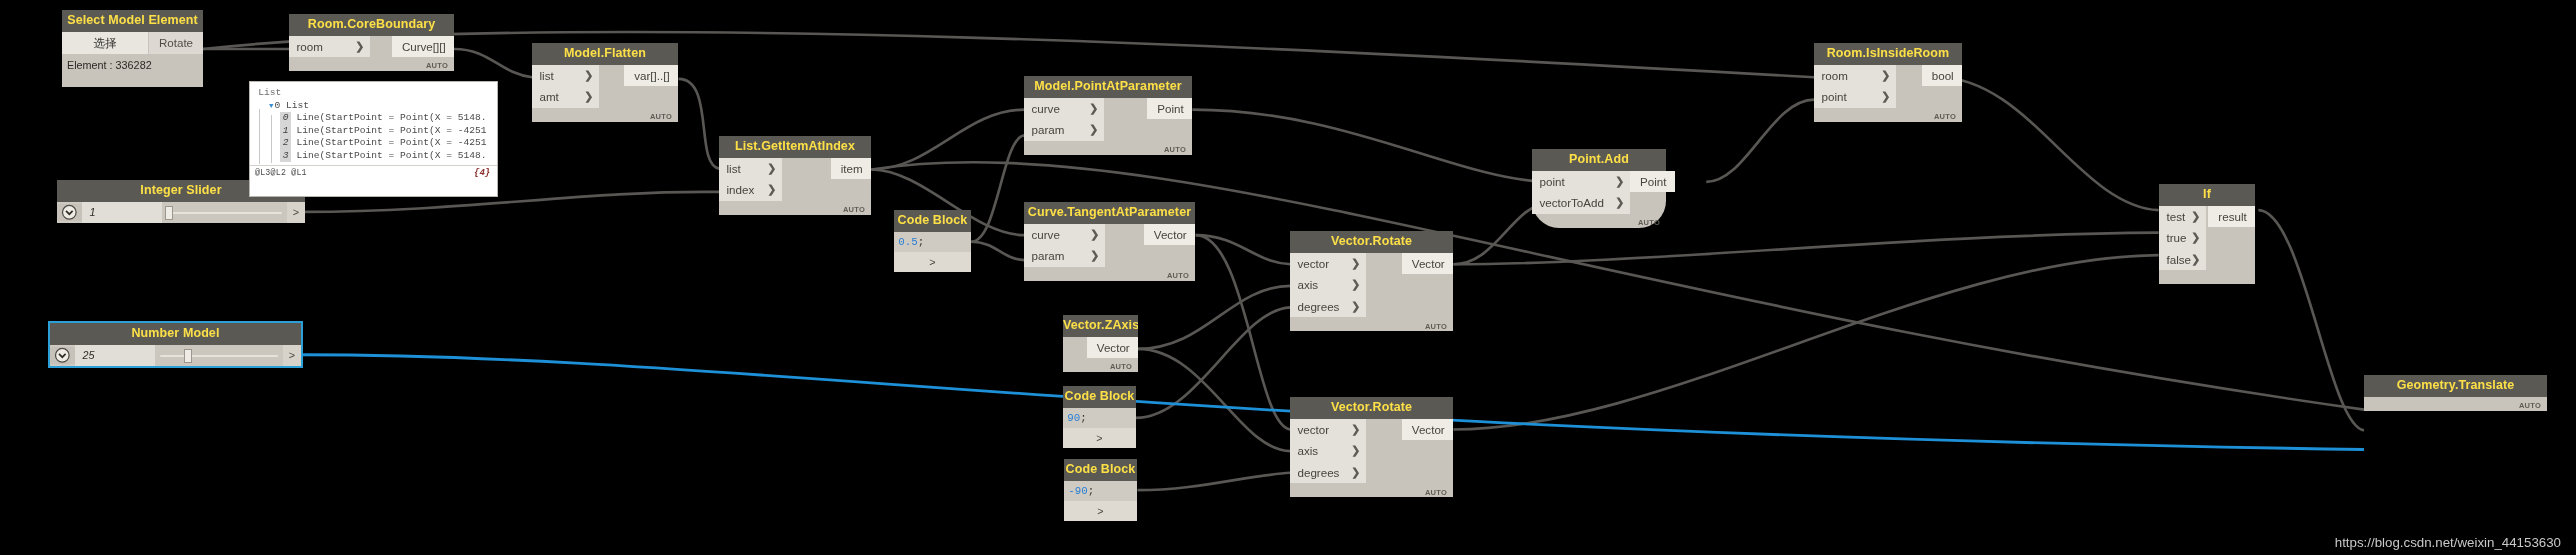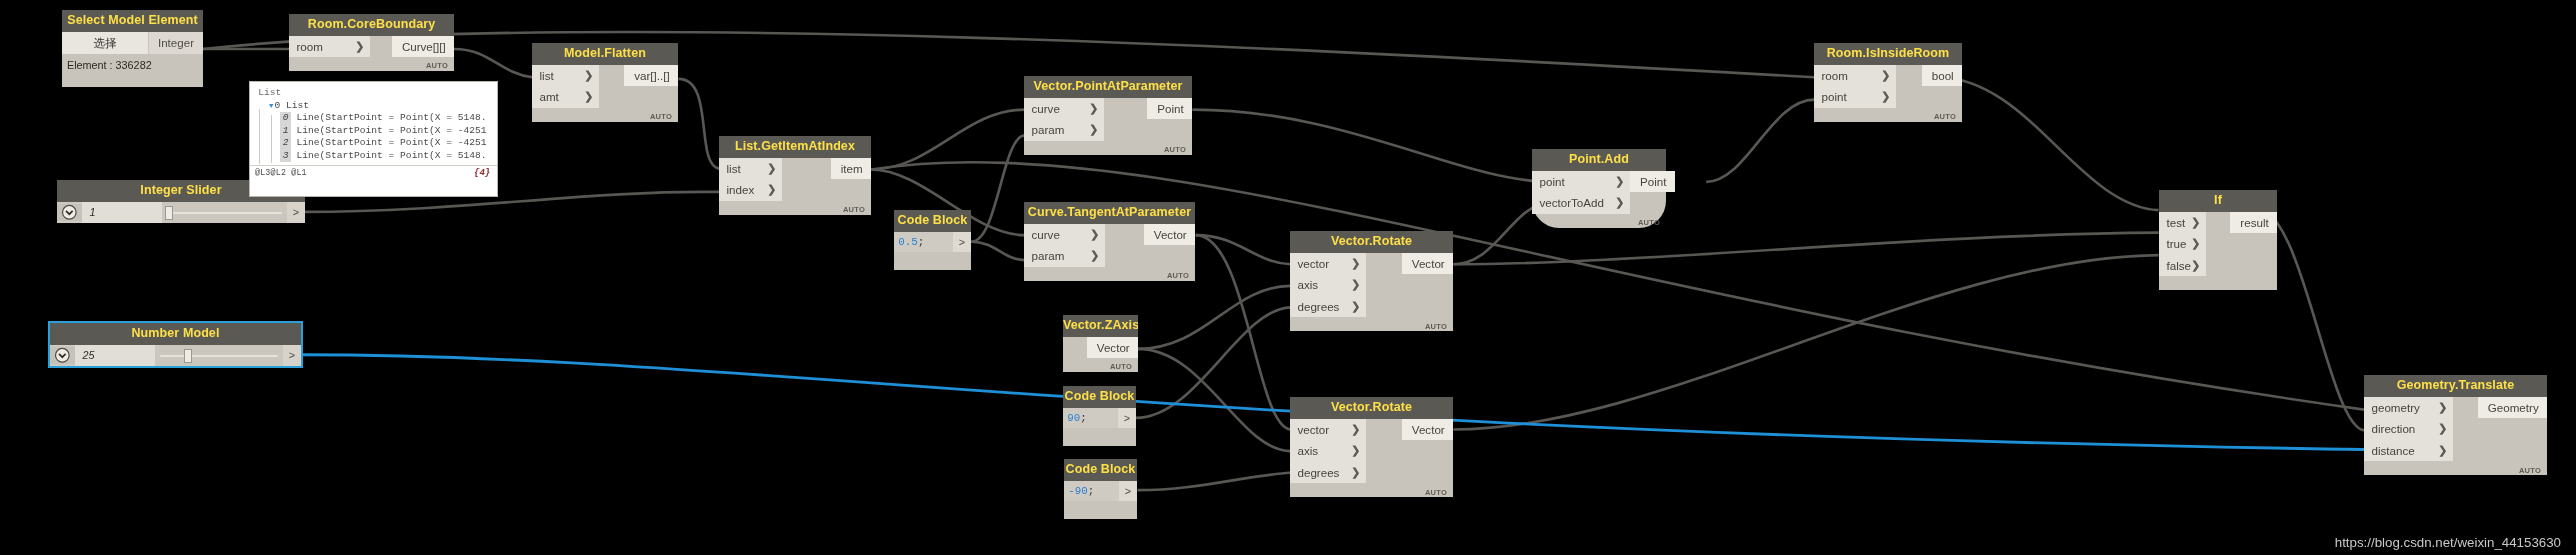--- a/index.html
+++ b/index.html
@@ -199,20 +199,21 @@
     line-height: 21.6px;
     background: #d7d3cb;
     height: 21.6px;
   }
 
   
   .cb-row {
     display: flex;
     height: 20px;
     background: #4d7c0f;
+    flex-direction: column;
   }
   .cb-code {
     flex: 1 1 auto;
     background: #cfcbc3;
     font-family: "Liberation Mono", monospace;
     font-size: 10.8px;
     line-height: 20px;
     padding-left: 4.2px;
     color: #3a3833;
   }
@@ -363,21 +364,21 @@
 
     <g fill="none" stroke="#1e90d8" stroke-width="3.4">
       <path d="M362,427 C900,427 1400,520 2843,541"></path>
     </g>
   </svg>
 
   <div class="node" style="left:62px; top:10px; width:141px;">
     <div class="node-title">Select Model Element</div>
     <div class="sme-row">
       <div class="sme-btn">选择</div>
-      <div class="sme-out">Integer</div>
+      <div class="sme-out">Rotate</div>
     </div>
     <div class="sme-note">Element : 336282</div>
   </div>
 
   <div class="node" style="left:289px; top:14px; width:165px;">
     <div class="node-title">Room.CoreBoundary</div>
     <div class="node-body">
       <div class="ports-in">
         <div class="port in" style="width:81px">room</div>
       </div>
@@ -488,21 +489,21 @@
   <div class="node" style="left:894px; top:210px; width:77px;">
     <div class="node-title">Code Block</div>
     <div class="cb-row">
       <div class="cb-code"><span class="cb-num">0.5</span><span class="cb-semi">;</span></div>
       <div class="cb-out">&gt;</div>
     </div>
     <div class="cb-blank"></div>
   </div>
 
   <div class="node" style="left:1024px; top:76px; width:168px;">
-    <div class="node-title">Vector.PointAtParameter</div>
+    <div class="node-title">Model.PointAtParameter</div>
     <div class="node-body">
       <div class="ports-in">
         <div class="port in" style="width:80px">curve</div>
         <div class="port in" style="width:80px">param</div>
       </div>
       <div class="ports-out">
         <div class="port out">Point</div>
       </div>
     </div>
     <div class="node-footer">
@@ -616,47 +617,37 @@
       </div>
       <div class="ports-out">
         <div class="port out">bool</div>
       </div>
     </div>
     <div class="node-footer">
       <span class="auto-tag">AUTO</span>
     </div>
   </div>
 
-  <div class="node" style="left:2159px; top:190px; width:118px;">
+  <div class="node" style="left:2159px; top:184px; width:96px;">
     <div class="node-title">If</div>
     <div class="node-body">
       <div class="ports-in">
         <div class="port in" style="width:47px; padding-right:3.3px">test</div>
         <div class="port in" style="width:47px; padding-right:3.3px">true</div>
         <div class="port in" style="width:47px; padding-right:3.3px">false</div>
       </div>
       <div class="ports-out">
         <div class="port out">result</div>
       </div>
     </div>
     <div class="node-footer"></div>
   </div>
 
   <div class="node" style="left:2364px; top:375px; width:183px;">
     <div class="node-title">Geometry.Translate</div>
-    <div class="node-body">
-      <div class="ports-in">
-        <div class="port in" style="width:89px">geometry</div>
-        <div class="port in" style="width:89px">direction</div>
-        <div class="port in" style="width:89px">distance</div>
-      </div>
-      <div class="ports-out">
-        <div class="port out">Geometry</div>
-      </div>
-    </div>
     <div class="node-footer">
       <span class="auto-tag">AUTO</span>
     </div>
   </div>
 
   <div id="watermark">https://blog.csdn.net/weixin_44153630</div>
 
 </div>
 
 

